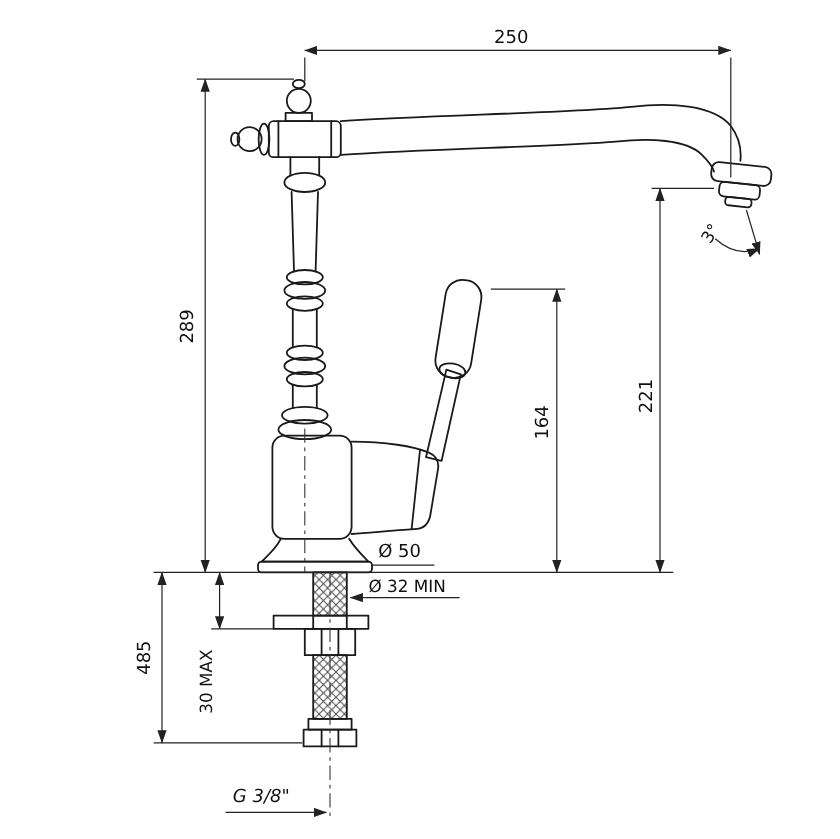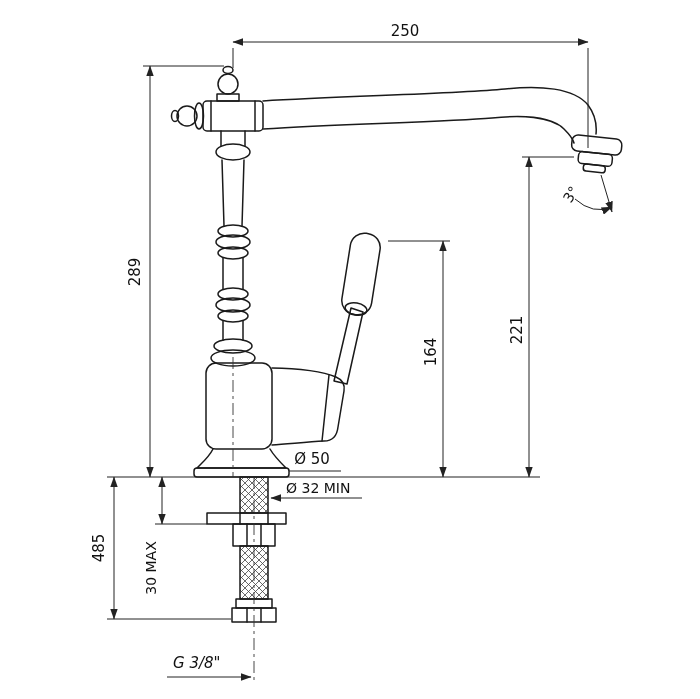--- a/index.html
+++ b/index.html
@@ -1,17 +1,17 @@
 <!DOCTYPE html>
 <html><head>
 <meta charset="utf-8">
 <style>
   html,body{margin:0;padding:0;background:#fff;}
   .canvas{width:668px;height:699px;background:#fff;position:relative;overflow:hidden;
-          font-family:"DejaVu Sans", sans-serif;}
+          font-family:"DejaVu Sans", sans-serif;padding-left:21px;}
   svg{display:block;}
   .obj{stroke:#1a1a1a;stroke-width:1.5;fill:none;stroke-linecap:round;stroke-linejoin:round;}
   .dim{stroke:#222;stroke-width:1;fill:none;}
   .cl{stroke:#333;stroke-width:.9;fill:none;}
   text{fill:#111;font-family:"DejaVu Sans", sans-serif;font-size:15px;stroke:none;}
   text.small{font-size:14px;}
   text.ital{font-style:italic;}
 </style>
 </head>
 <body>

